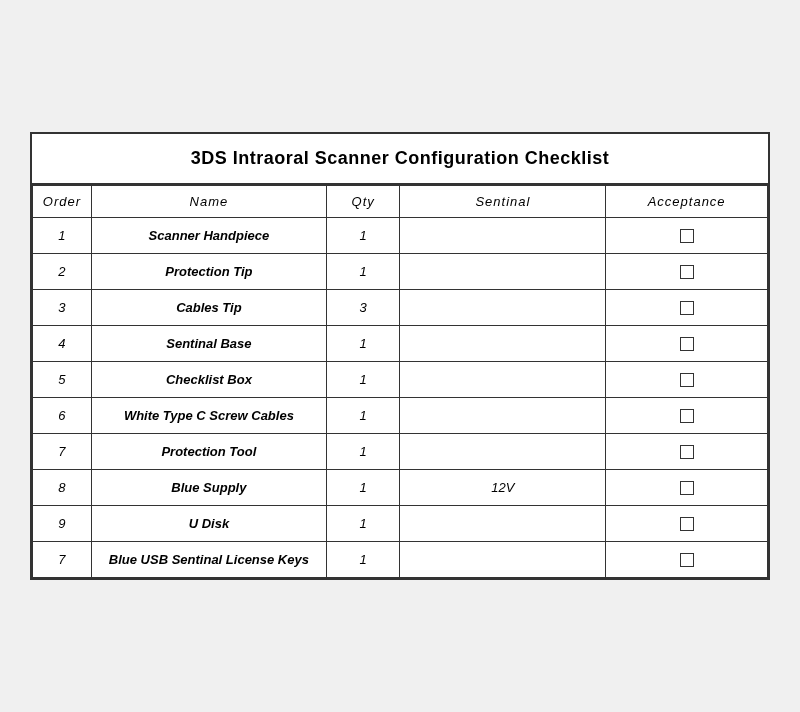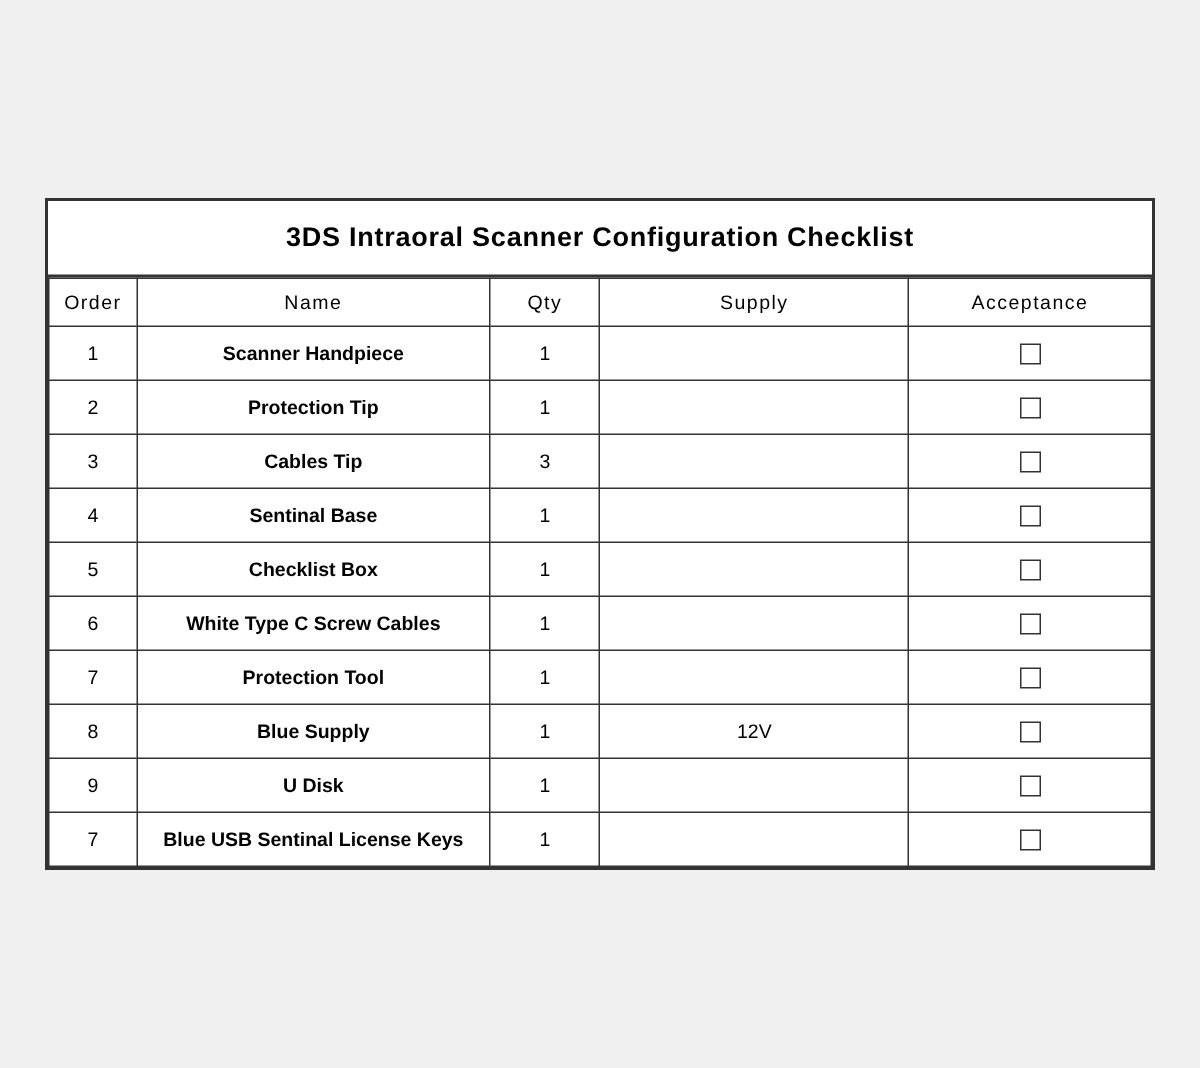--- a/index.html
+++ b/index.html
@@ -30,20 +30,21 @@
       padding: 14px 10px;
       font-size: 18px;
       font-weight: bold;
       border-bottom: 2px solid #333;
       letter-spacing: 0.5px;
     }
 
     table {
       width: 100%;
       border-collapse: collapse;
+      font-style: italic;
     }
 
     thead tr th {
       border: 1px solid #333;
       padding: 8px 6px;
       text-align: center;
       font-weight: normal;
       font-size: 13px;
       letter-spacing: 1px;
       background: #fff;
@@ -83,21 +84,21 @@
 <body>
 
 <div class="checklist-container">
   <div class="checklist-title">3DS Intraoral Scanner Configuration Checklist</div>
   <table>
     <thead>
       <tr>
         <th class="col-order">Order</th>
         <th class="col-name">Name</th>
         <th class="col-qty">Qty</th>
-        <th class="col-remarks">Supply</th>
+        <th class="col-remarks">Sentinal</th>
         <th class="col-acceptance">Acceptance</th>
       </tr>
     </thead>
     <tbody id="table-body">
     <tr>
           <td class="col-order">1</td>
           <td class="col-name name-cell">Scanner Handpiece</td>
           <td class="col-qty">1</td>
           <td class="col-remarks"></td>
           <td class="col-acceptance">

